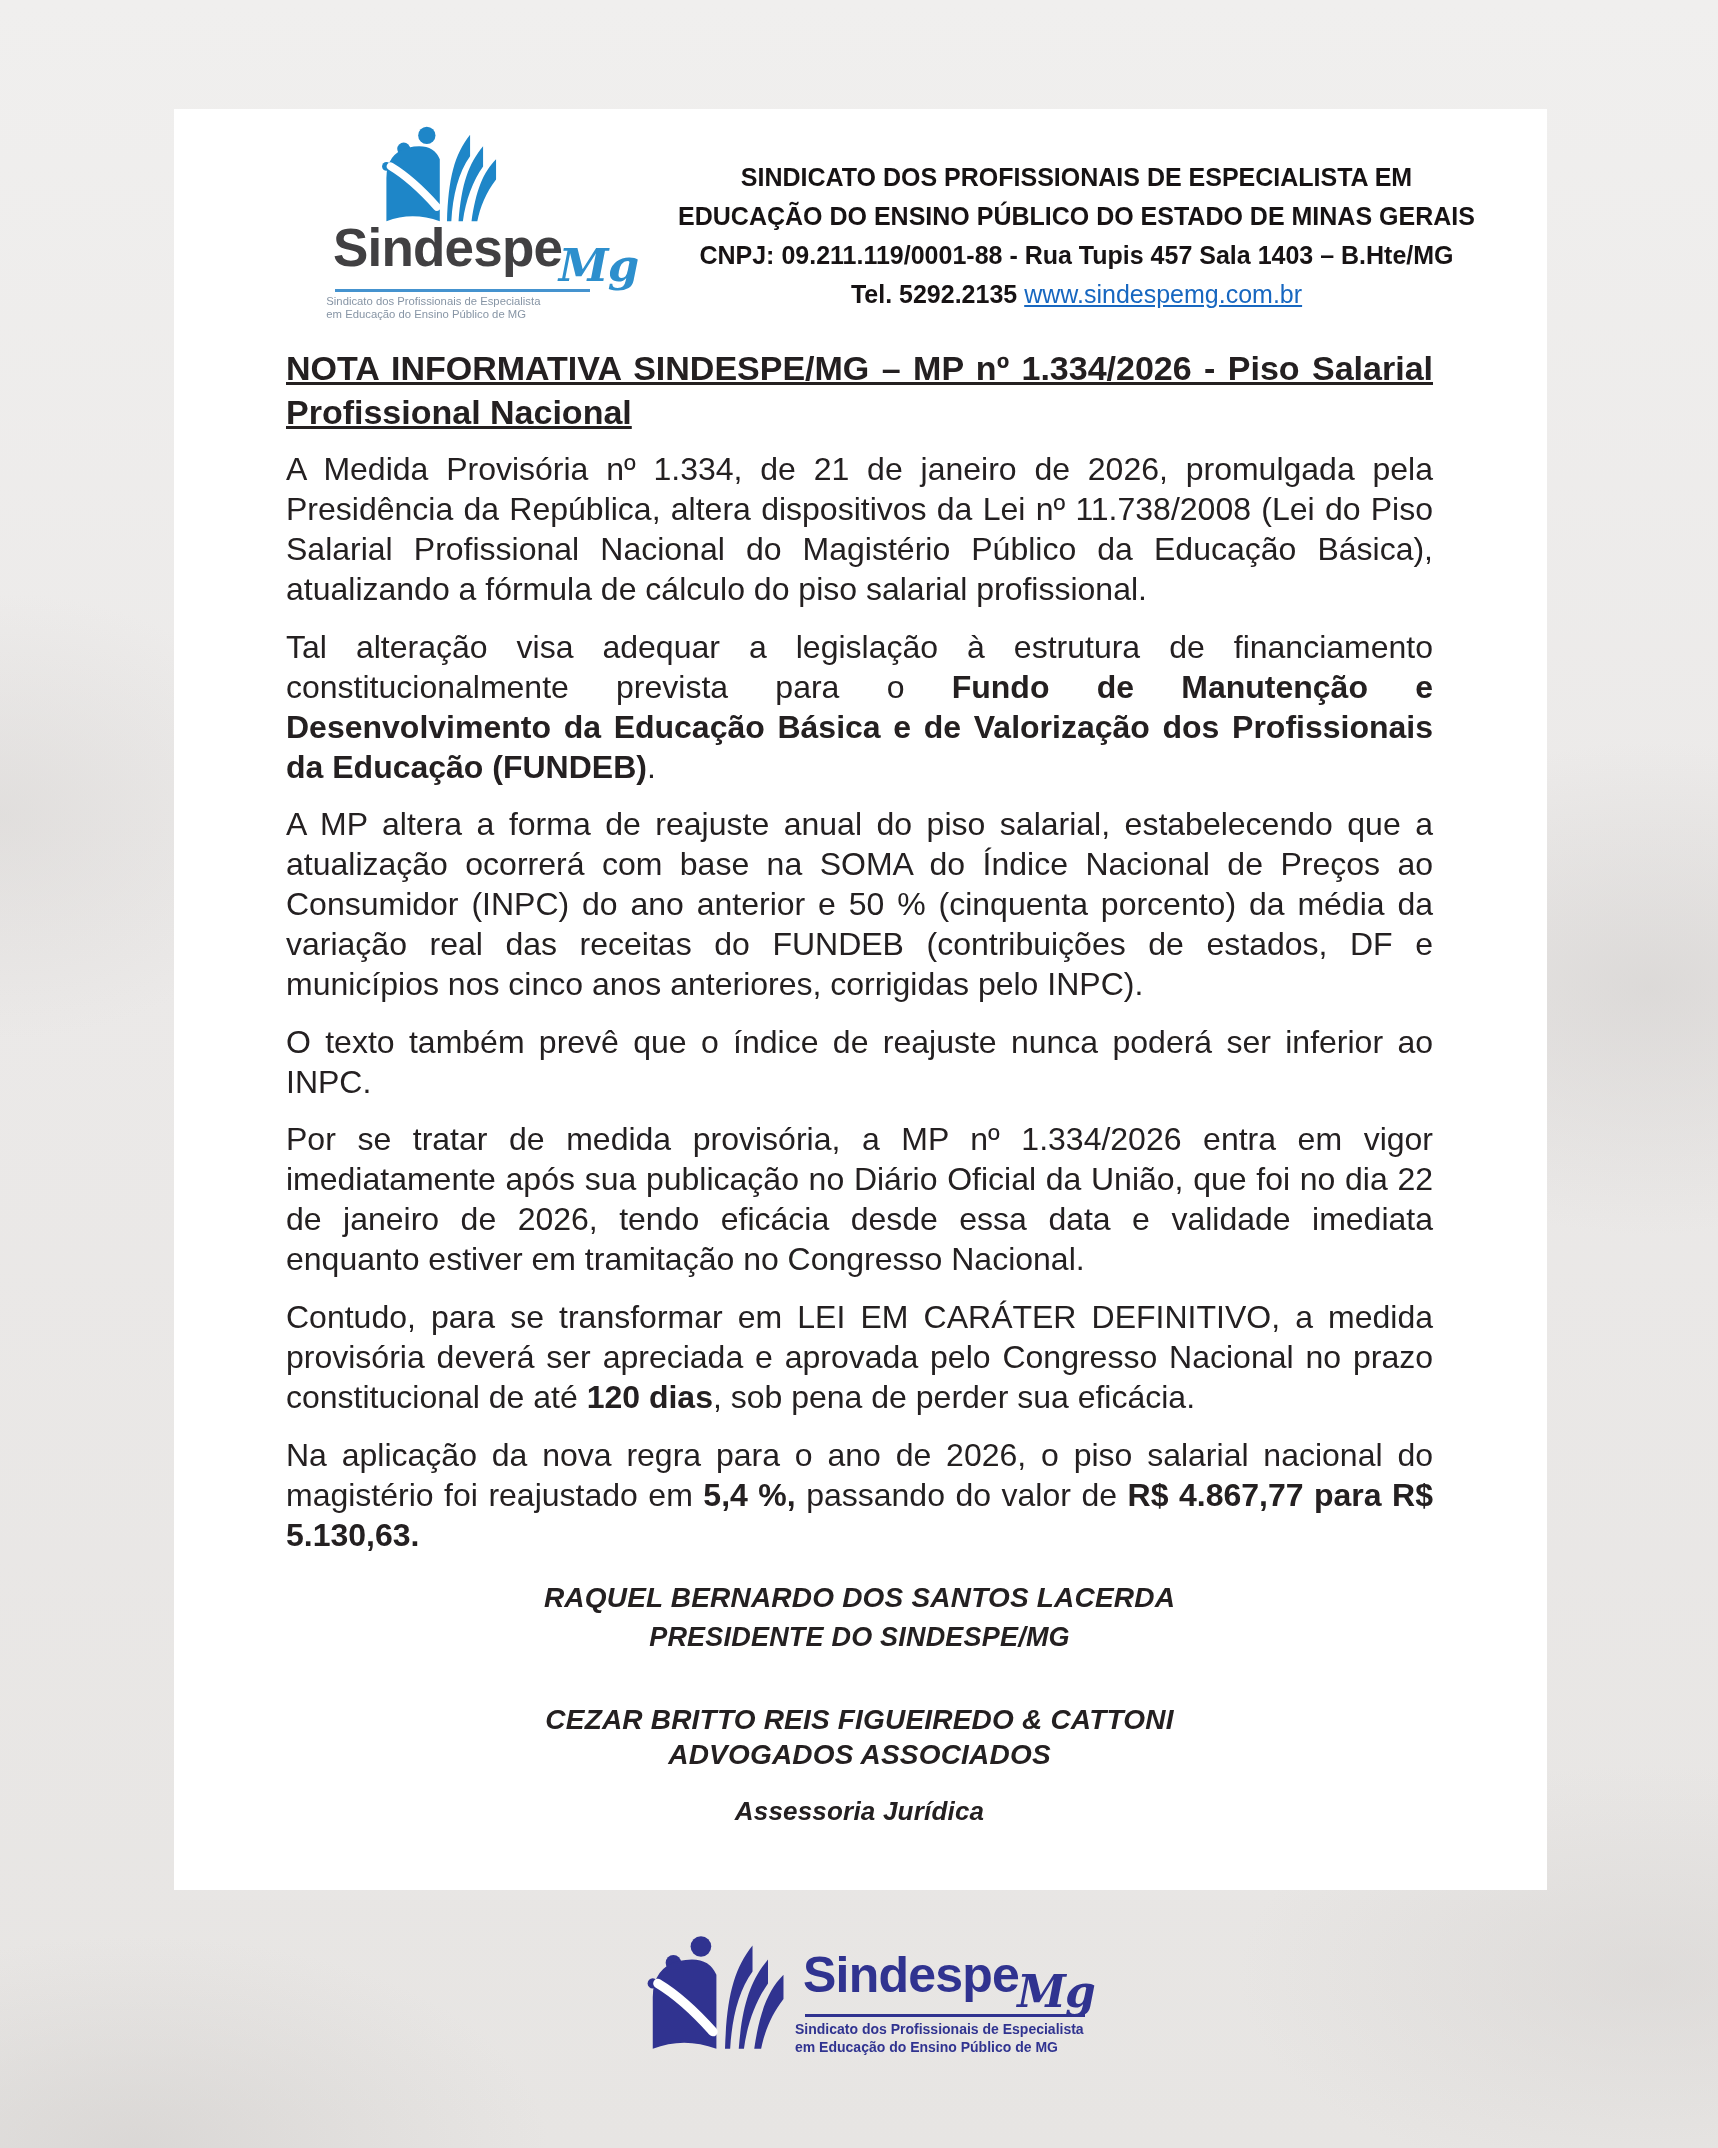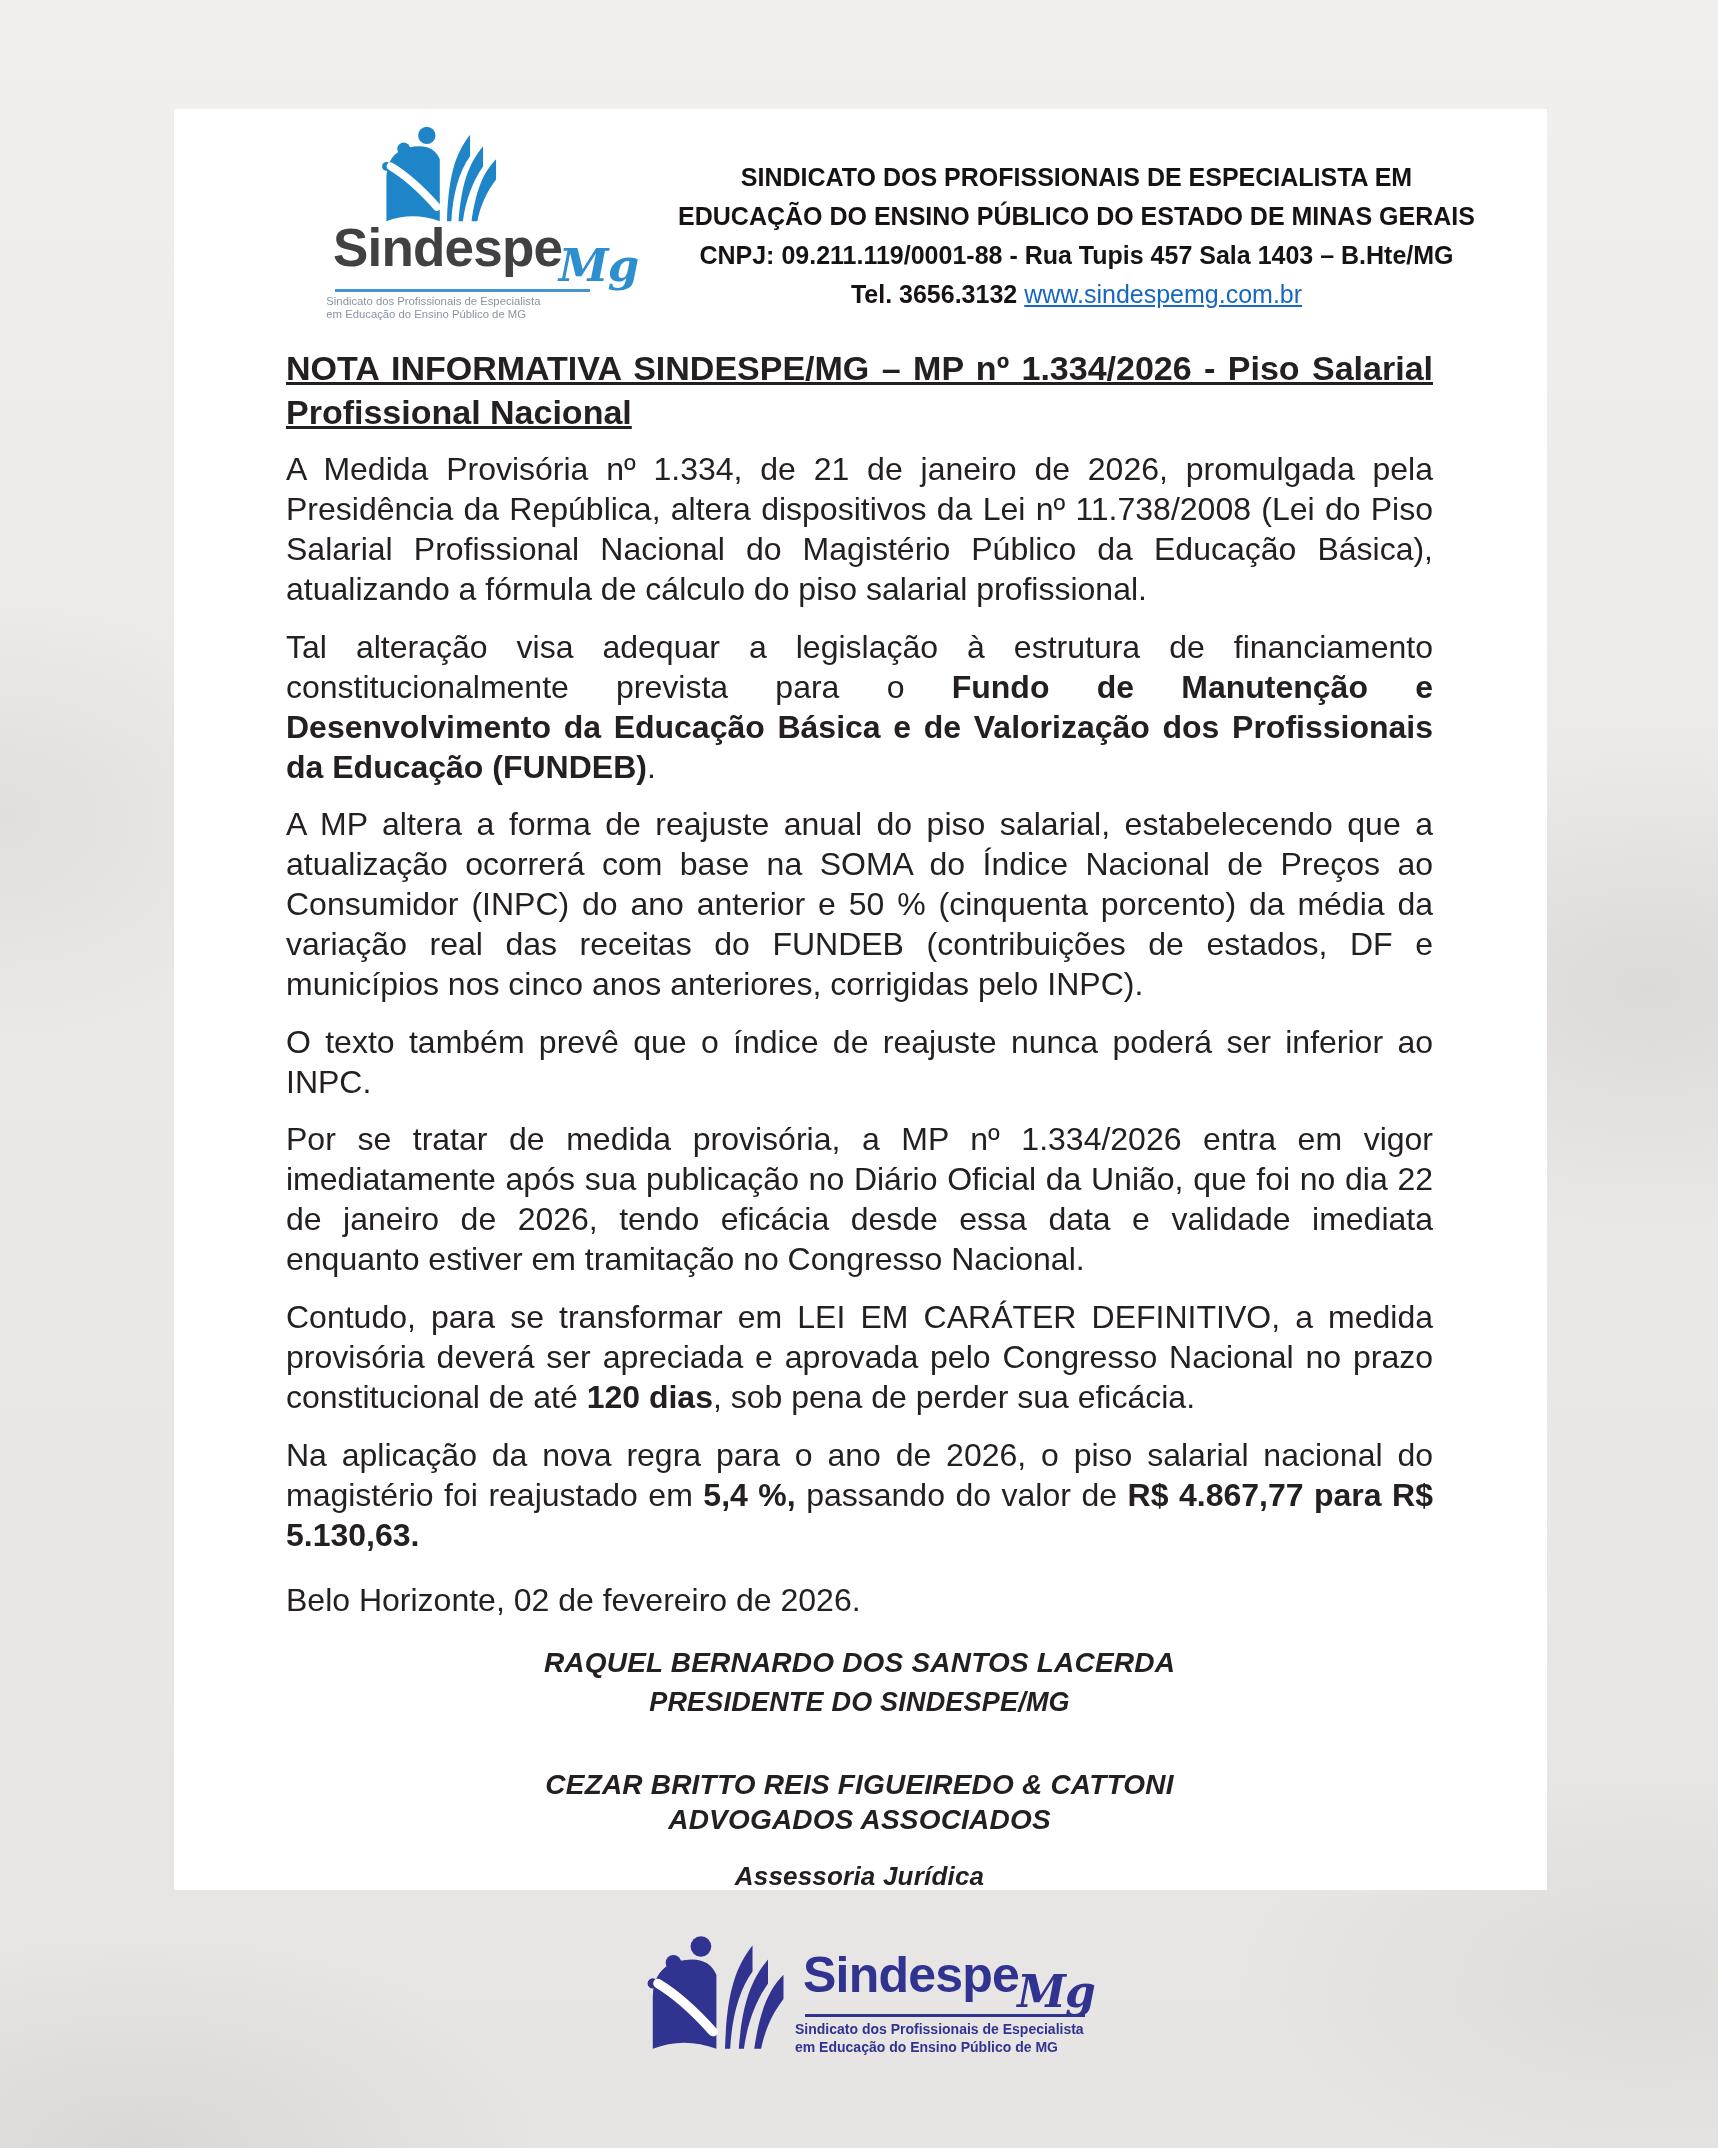--- a/index.html
+++ b/index.html
@@ -74,35 +74,34 @@
     <div class="logo-tagline">
       <div>Sindicato dos Profissionais de Especialista</div>
       <div>em Educação do Ensino Público de MG</div>
     </div>
   </div>
 
   <div class="org-block">
     <div class="org-line">SINDICATO DOS PROFISSIONAIS DE ESPECIALISTA EM</div>
     <div class="org-line">EDUCAÇÃO DO ENSINO PÚBLICO DO ESTADO DE MINAS GERAIS</div>
     <div class="org-line">CNPJ: 09.211.119/0001-88 - Rua Tupis 457 Sala 1403 – B.Hte/MG</div>
-    <div class="org-line"><span>Tel. 3656.3132</span> <a href="#" class="org-link">www.sindespemg.com.br</a></div>
+    <div class="org-line"><span>Tel. 5292.2135</span> <a href="#" class="org-link">www.sindespemg.com.br</a></div>
   </div>
 
   <div class="doc-body">
     <p class="title">NOTA INFORMATIVA SINDESPE/MG – MP nº 1.334/2026 - Piso Salarial Profissional Nacional</p>
     <div>
         <p class="para"><span>A Medida Provisória nº 1.334, de 21 de janeiro de 2026, promulgada pela Presidência da República, altera dispositivos da Lei nº 11.738/2008 (Lei do Piso Salarial Profissional Nacional do Magistério Público da Educação Básica), atualizando a fórmula de cálculo do piso salarial profissional.</span></p>
         <p class="para"><span>Tal alteração visa adequar a legislação à estrutura de financiamento constitucionalmente prevista para o </span><span class="bold">Fundo de Manutenção e Desenvolvimento da Educação Básica e de Valorização dos Profissionais da Educação (FUNDEB)</span><span>.</span></p>
         <p class="para"><span>A MP altera a forma de reajuste anual do piso salarial, estabelecendo que a atualização ocorrerá com base na SOMA do Índice Nacional de Preços ao Consumidor (INPC) do ano anterior e 50 % (cinquenta porcento) da média da variação real das receitas do FUNDEB (contribuições de estados, DF e municípios nos cinco anos anteriores, corrigidas pelo INPC).</span></p>
         <p class="para"><span>O texto também prevê que o índice de reajuste nunca poderá ser inferior ao INPC.</span></p>
         <p class="para"><span>Por se tratar de medida provisória, a MP nº 1.334/2026 entra em vigor imediatamente após sua publicação no Diário Oficial da União, que foi no dia 22 de janeiro de 2026, tendo eficácia desde essa data e validade imediata enquanto estiver em tramitação no Congresso Nacional.</span></p>
         <p class="para"><span>Contudo, para se transformar em LEI EM CARÁTER DEFINITIVO, a medida provisória deverá ser apreciada e aprovada pelo Congresso Nacional no prazo constitucional de até </span><span class="bold">120 dias</span><span>, sob pena de perder sua eficácia.</span></p>
         <p class="para"><span>Na aplicação da nova regra para o ano de 2026, o piso salarial nacional do magistério foi reajustado em </span><span class="bold">5,4 %,</span><span> passando do valor de </span><span class="bold">R$ 4.867,77 para R$ 5.130,63.</span></p>
       </div>
-    <p class="dateline">Belo Horizonte, 02 de fevereiro de 2026.</p>
     <p class="sig sig-name">RAQUEL BERNARDO DOS SANTOS LACERDA</p>
     <p class="sig sig-role">PRESIDENTE DO SINDESPE/MG</p>
     <p class="sig sig-firm">CEZAR BRITTO REIS FIGUEIREDO &amp; CATTONI</p>
     <p class="sig sig-firm2">ADVOGADOS ASSOCIADOS</p>
     <p class="sig sig-jur">Assessoria Jurídica</p>
   </div>
 </div>
 
 <div class="footer-logo">
   <svg class="logo-icon" viewBox="0 0 200 140" aria-hidden="true">

